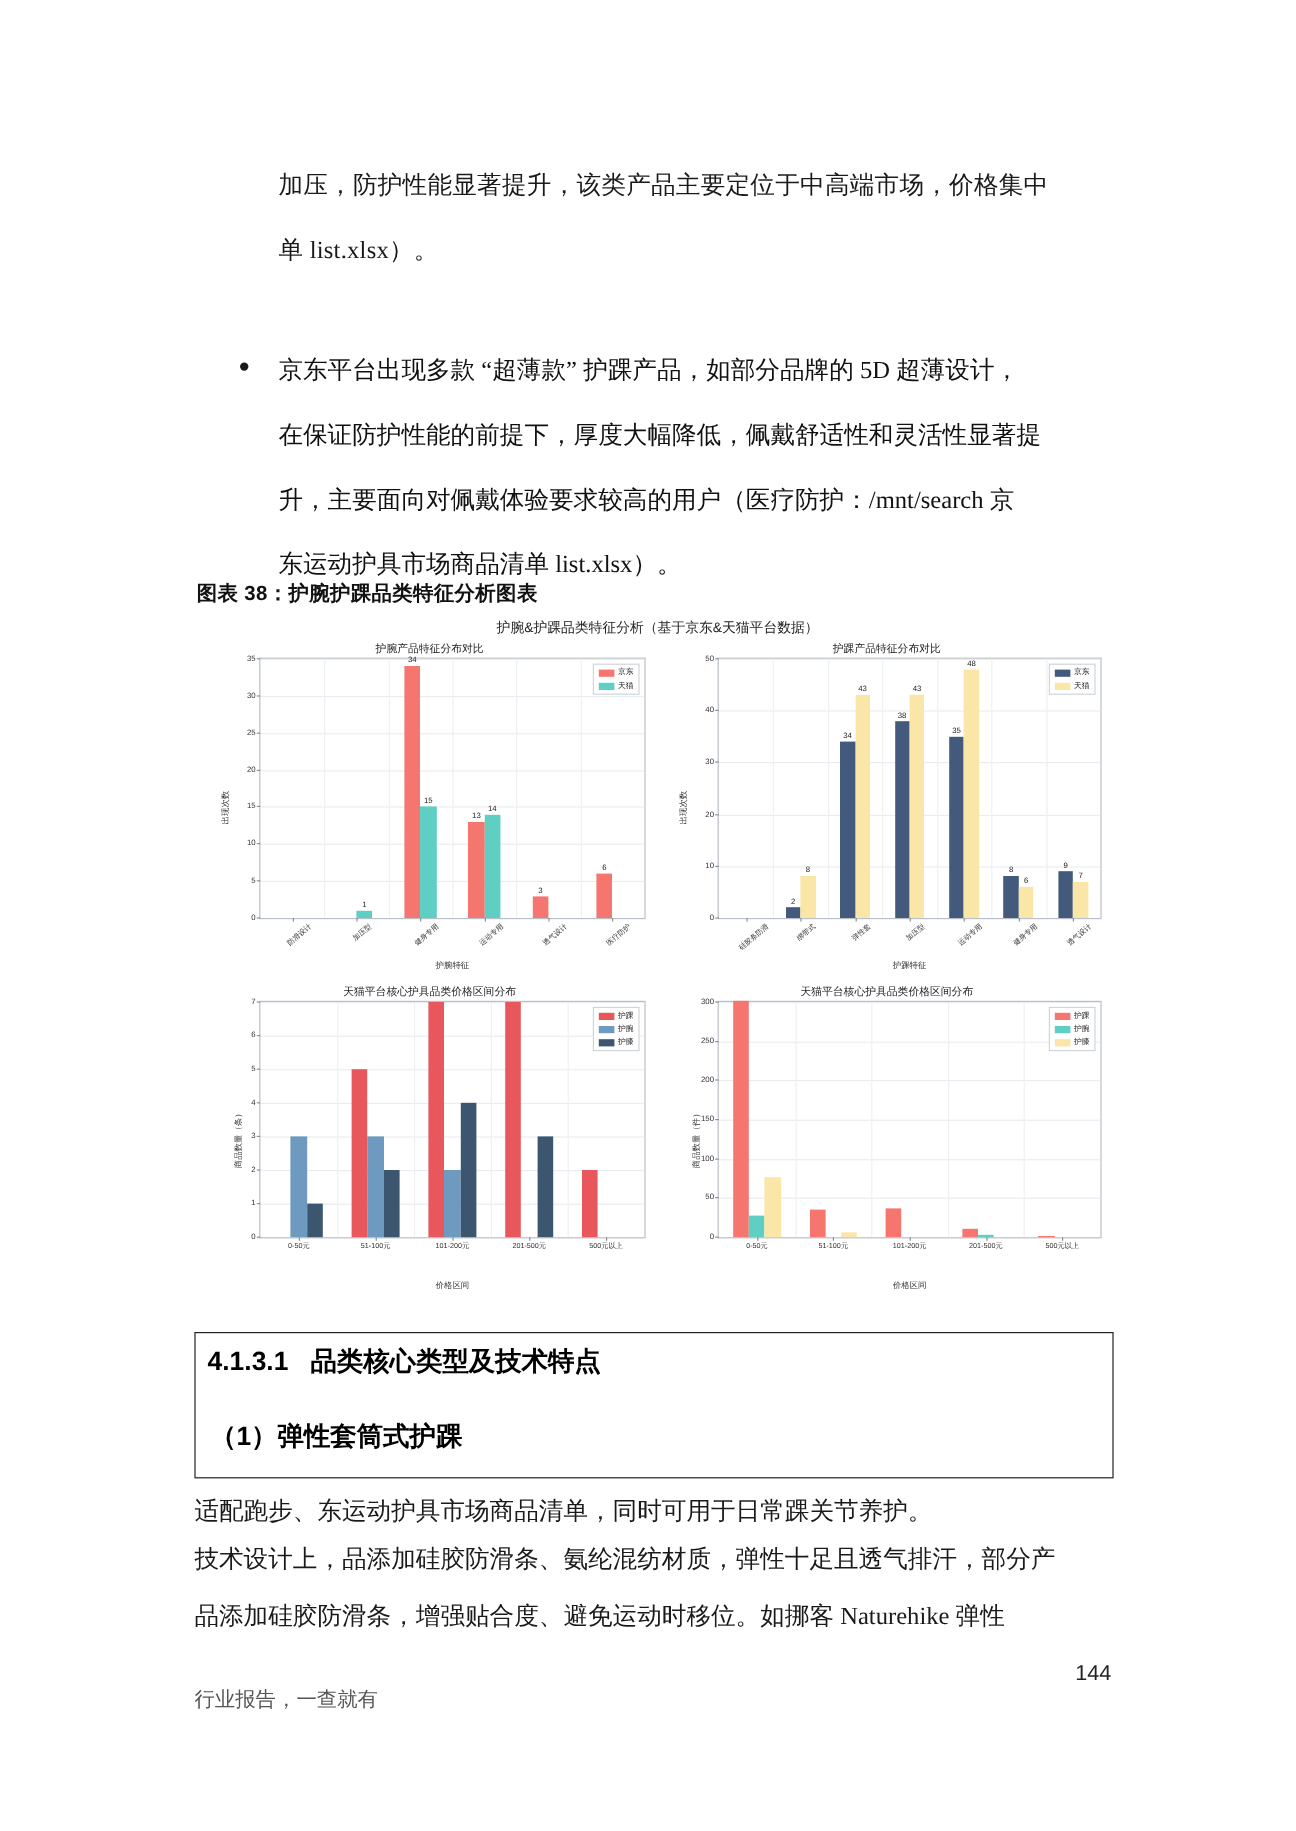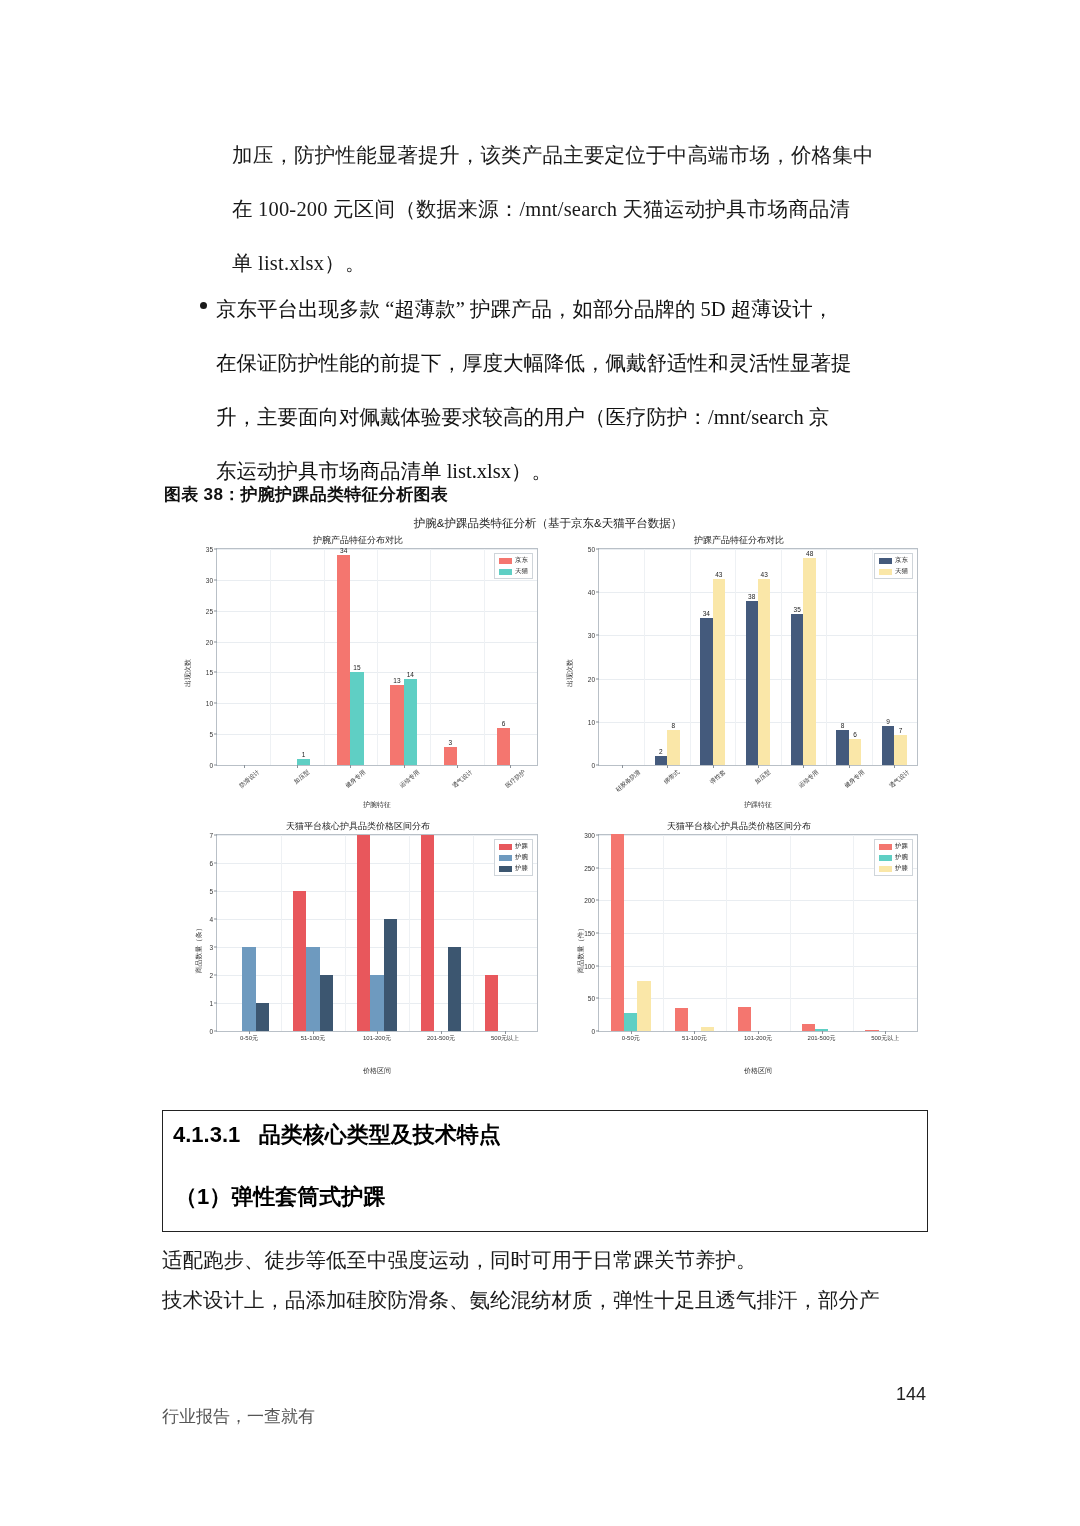--- a/index.html
+++ b/index.html
@@ -22,21 +22,21 @@
     letter-spacing:.2px;
   }
   .p-top{left:228px;top:128px;width:692px;}
   .p-top .ln{display:block;white-space:nowrap;}
 
   .bullet-block{position:absolute;left:196px;top:282px;width:726px;}
   .bullet-dot{
     position:absolute;left:0;top:20px;width:7px;height:7px;border-radius:50%;
     background:#1a1a1a;
   }
-  .bullet-text{margin-left:16px;font-size:20.5px;line-height:54px;}
+  .bullet-text{margin-left:32px;font-size:20.5px;line-height:54px;}
   .bullet-text .ln{display:block;white-space:nowrap;}
 
   
   .fig-caption{
     position:absolute;left:160px;top:483px;
     font-size:17px;font-weight:600;color:#111;
     font-family:"Liberation Sans","DejaVu Sans",sans-serif;
     letter-spacing:.3px;
   }
 
@@ -154,21 +154,20 @@
     font-size:17px;color:#555;
   }
 </style>
 </head>
 <body>
 
 <div class="page">
 
   <div class="para p-top">
     <span class="ln">加压，防护性能显著提升，该类产品主要定位于中高端市场，价格集中</span>
-    <span class="ln">在 100-200 元区间（数据来源：/mnt/search 天猫运动护具市场商品清</span>
     <span class="ln">单 list.xlsx）。</span>
   </div>
 
   <div class="bullet-block">
     <span class="bullet-dot"></span>
     <div class="bullet-text">
       <span class="ln">京东平台出现多款 “超薄款” 护踝产品，如部分品牌的 5D 超薄设计，</span>
       <span class="ln">在保证防护性能的前提下，厚度大幅降低，佩戴舒适性和灵活性显著提</span>
       <span class="ln">升，主要面向对佩戴体验要求较高的用户（医疗防护：/mnt/search 京</span>
       <span class="ln">东运动护具市场商品清单 list.xlsx）。</span>
@@ -552,20 +551,21 @@
   <div class="headbox">
     <div class="h-line1">
       <span>4.1.3.1</span>
       <span>&nbsp;</span>
       <span>品类核心类型及技术特点</span>
     </div>
     <div class="h-line2">（1）弹性套筒式护踝</div>
   </div>
 
   <div class="tail">
-    <span class="ln">适配跑步、徒步等低至中强度运动，同时可用于日常踝关节养护。</span>
+    <span class="ln">适配跑步、东运动护具市场商品清单，同时可用于日常踝关节养护。</span>
     <span class="ln sp">技术设计上，品添加硅胶防滑条、氨纶混纺材质，弹性十足且透气排汗，部分产</span>
+    <span class="ln sp">品添加硅胶防滑条，增强贴合度、避免运动时移位。如挪客 Naturehike 弹性</span>
   </div>
 
   <div class="pageno">144</div>
   <div class="footer">行业报告，一查就有</div>
 
 </div>
 
 </body></html>

